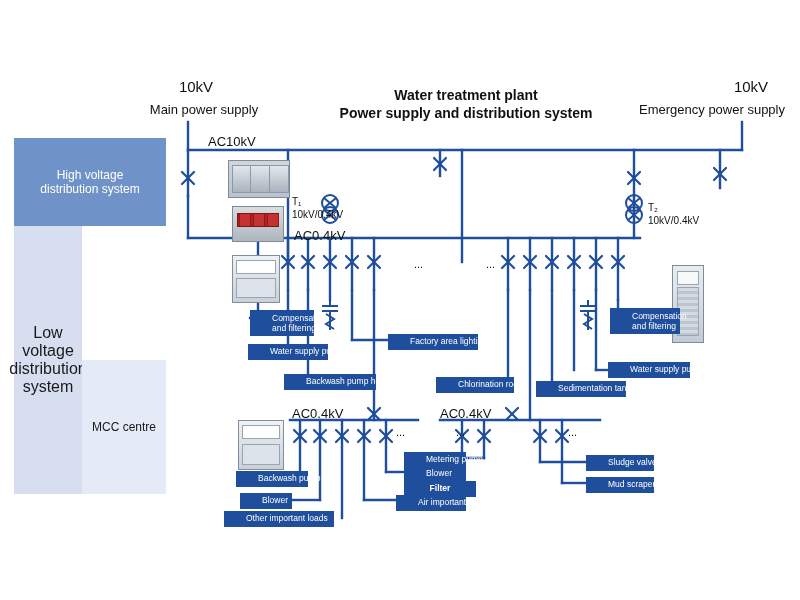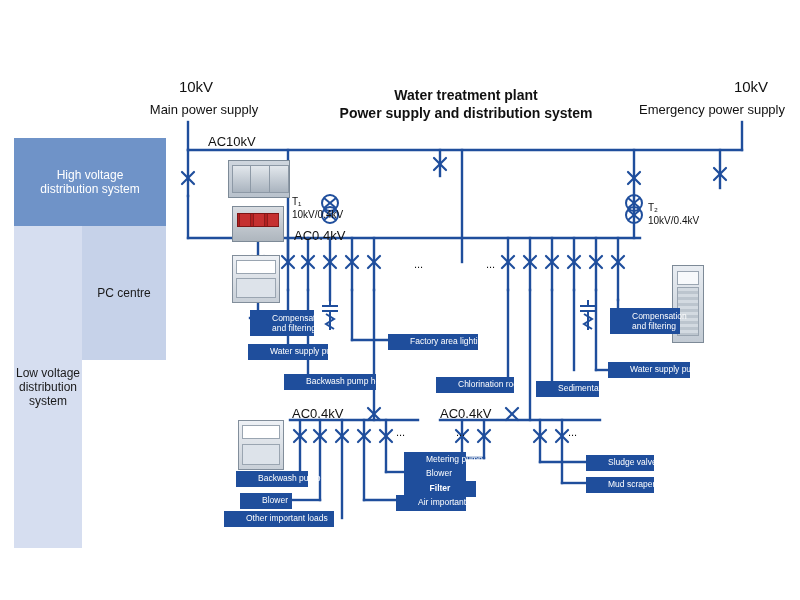--- a/index.html
+++ b/index.html
@@ -24,21 +24,21 @@
     font-size:8.5px;line-height:1.15;
     padding:3px 22px;text-align:center;white-space:nowrap;
     box-sizing:border-box;
   }
   .bluebox.two{line-height:1.2;}
 
   
   .legend{position:absolute;left:14px;top:138px;width:152px;height:356px;}
   .lg-cell{position:absolute;box-sizing:border-box;display:flex;align-items:center;justify-content:center;text-align:center;}
   .lg-hv{left:0;top:0;width:152px;height:88px;background:#6f93c8;color:#fff;font-size:12px;}
-  .lg-lv{left:0;top:88px;width:68px;height:322px;background:#d6def0;color:#1a1a1a;font-size:12px;}
+  .lg-lv{left:0;top:88px;width:68px;height:268px;background:#d6def0;color:#1a1a1a;font-size:16px;}
   .lg-pc{left:68px;top:88px;width:84px;height:134px;background:#c6d2e9;color:#1a1a1a;font-size:12px;}
   .lg-mcc{left:68px;top:222px;width:84px;height:134px;background:#e4eaf6;color:#1a1a1a;font-size:12px;}
 
   
   .equip{position:absolute;box-sizing:border-box;}
   .sw-cab{background:linear-gradient(180deg,#cfd6de 0%,#b9c2cc 100%);border:1px solid #7d8a97;}
   .sw-cab .door{position:absolute;top:4px;bottom:4px;width:30%;border:1px solid #8d99a6;background:linear-gradient(180deg,#e2e7ec,#aab4bf);}
   .tx-cab{background:linear-gradient(180deg,#d9dde2,#aeb6be);border:1px solid #7d8a97;}
   .tx-core{position:absolute;left:4px;right:4px;top:6px;bottom:14px;background:#b32020;border:1px solid #7e1414;}
   .tx-core .coil{position:absolute;top:0;bottom:0;width:26%;background:#c53030;border-left:1px solid #8d1c1c;border-right:1px solid #8d1c1c;}
@@ -345,21 +345,21 @@
   </div>
   <div class="bluebox" style="left:608px;top:362px;width:82px;">
     <div>Water supply pump</div>
   </div>
   <div class="bluebox" style="left:284px;top:374px;width:92px;">
     <div>Backwash pump house</div>
   </div>
   <div class="bluebox" style="left:436px;top:377px;width:78px;">
     <div>Chlorination room</div>
   </div>
-  <div class="bluebox" style="left:536px;top:381px;width:63px;">
+  <div class="bluebox" style="left:536px;top:381px;width:90px;">
     <div>Sedimentation tank</div>
   </div>
   <div class="bluebox" style="left:236px;top:471px;width:72px;">
     <div>Backwash pump</div>
   </div>
   <div class="bluebox" style="left:240px;top:493px;width:52px;">
     <div>Blower</div>
   </div>
   <div class="bluebox" style="left:224px;top:511px;width:110px;">
     <div>Other important loads</div>
@@ -389,16 +389,16 @@
         <div>High voltage</div>
         <div>distribution system</div>
       </div>
     </div>
     <div class="lg-cell lg-lv">
       <div>
         <div>Low voltage</div>
         <div>distribution system</div>
       </div>
     </div>
-    <div class="lg-cell lg-pc">PC centre</div>
+    <div class="lg-cell lg-mcc">MCC centre</div>
   </div>
 
 </div>
 
 </body></html>

